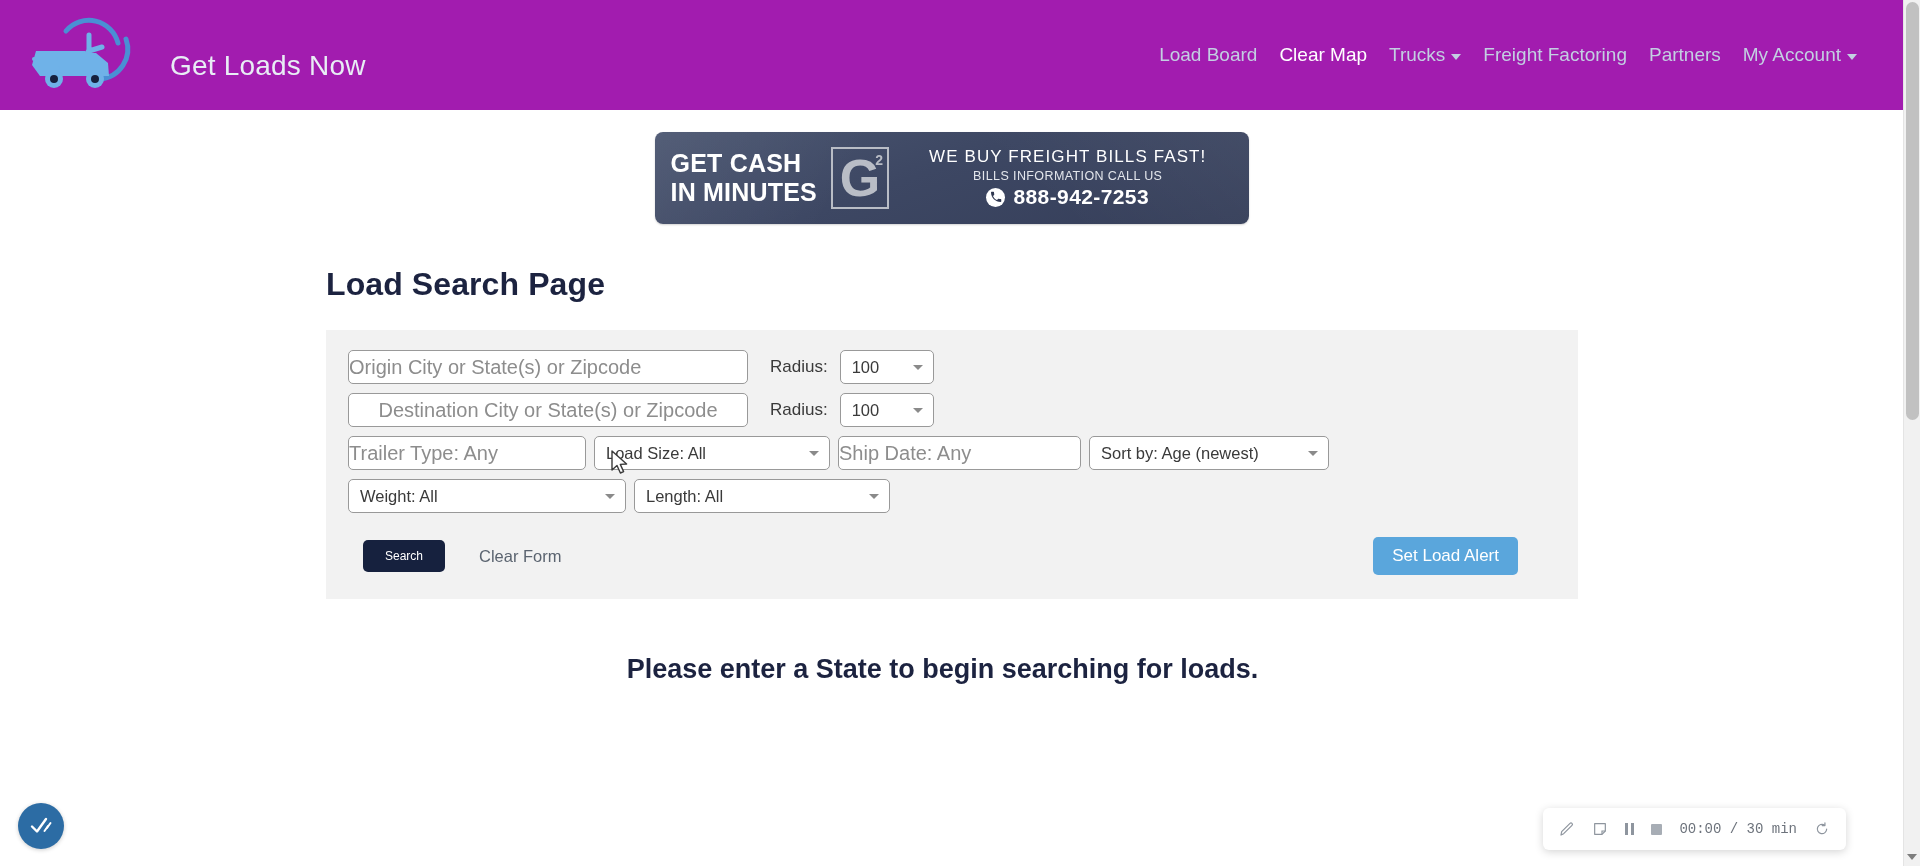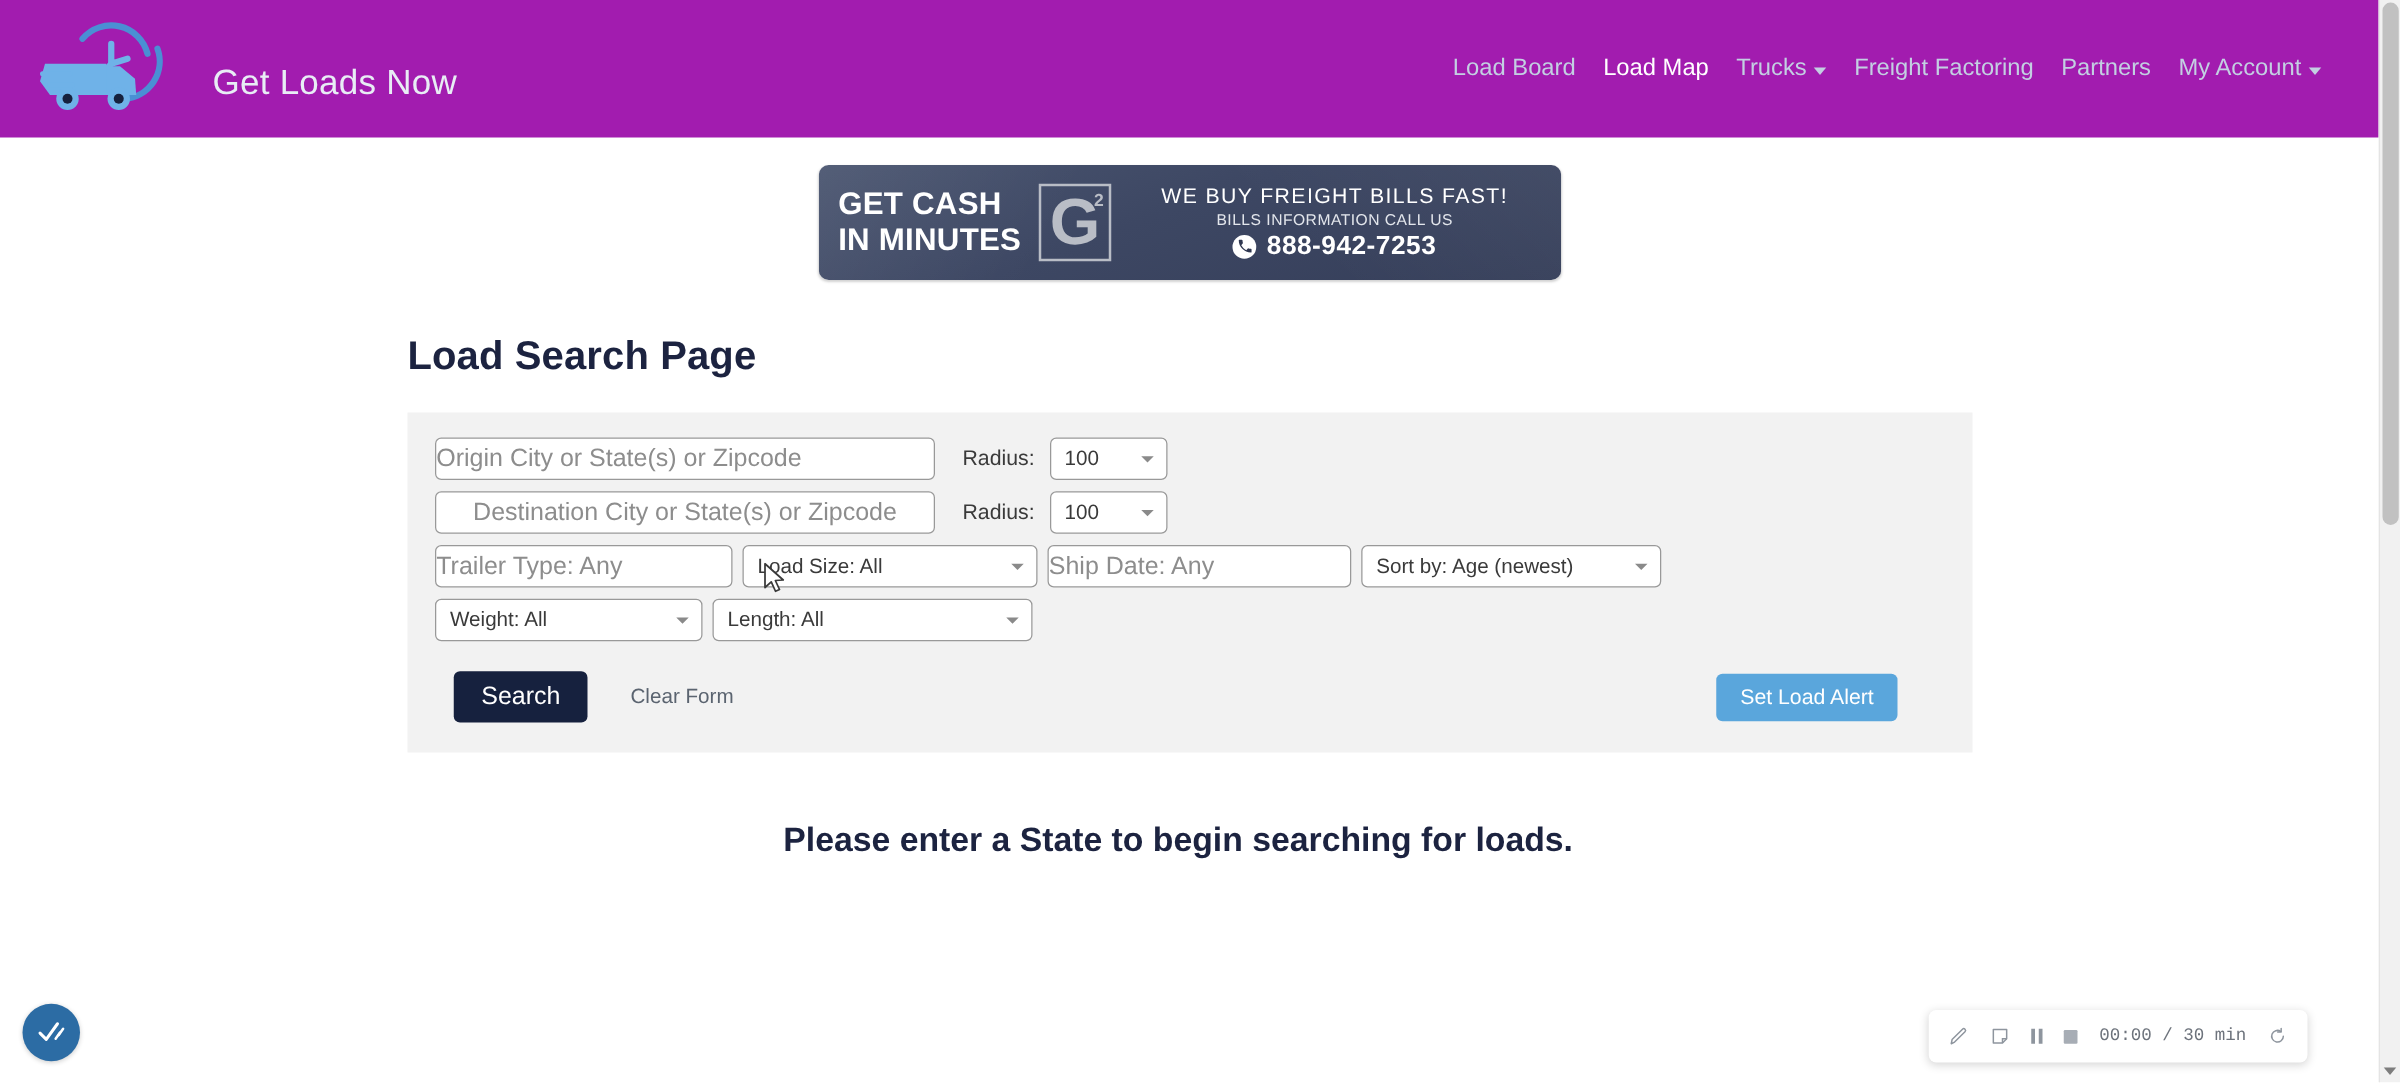--- a/index.html
+++ b/index.html
@@ -235,37 +235,37 @@
     right: 10px; top: 50%;
     margin-top: -2px;
     width: 0; height: 0;
     border-left: 5px solid transparent;
     border-right: 5px solid transparent;
     border-top: 5px solid #8a8a8a;
   }
   .sel-radius { width: 94px; }
   .sel-loadsize { width: 236px; }
   .sel-sort { width: 240px; }
-  .sel-weight { width: 214px; }
+  .sel-weight { width: 278px; }
   .sel-length { width: 256px; }
   .field-trailer { width: 238px; }
   .field-ship { width: 243px; }
 
   .actions-row {
     display: flex;
     align-items: center;
     margin-top: 24px;
     padding-left: 15px;
   }
   .btn-search {
     background: #16213e;
     color: #ffffff;
     border: none;
     border-radius: 5px;
-    font-size: 20px;
+    font-size: 12px;
     padding: 9px 22px;
     cursor: pointer;
     font-family: "Liberation Sans", sans-serif;
   }
   .btn-clear {
     margin-left: 28px;
     color: #5b6470;
     font-size: 16.5px;
     cursor: pointer;
     background: none;
@@ -390,21 +390,21 @@
           <rect x="8" y="53" width="22" height="4" rx="2" fill="#6fb2e8"></rect>
         </svg>
         <span class="brand-name">Get Loads Now</span>
       </div>
 
       <div class="nav-links">
         <a class="nav-link">
           <span>Load Board</span>
         </a>
         <a class="nav-link active">
-          <span>Load Map</span>
+          <span>Clear Map</span>
         </a>
         <a class="nav-link">
           <span>Trucks</span>
           <span class="caret"></span>
         </a>
         <a class="nav-link">
           <span>Freight Factoring</span>
         </a>
         <a class="nav-link">
           <span>Partners</span>

